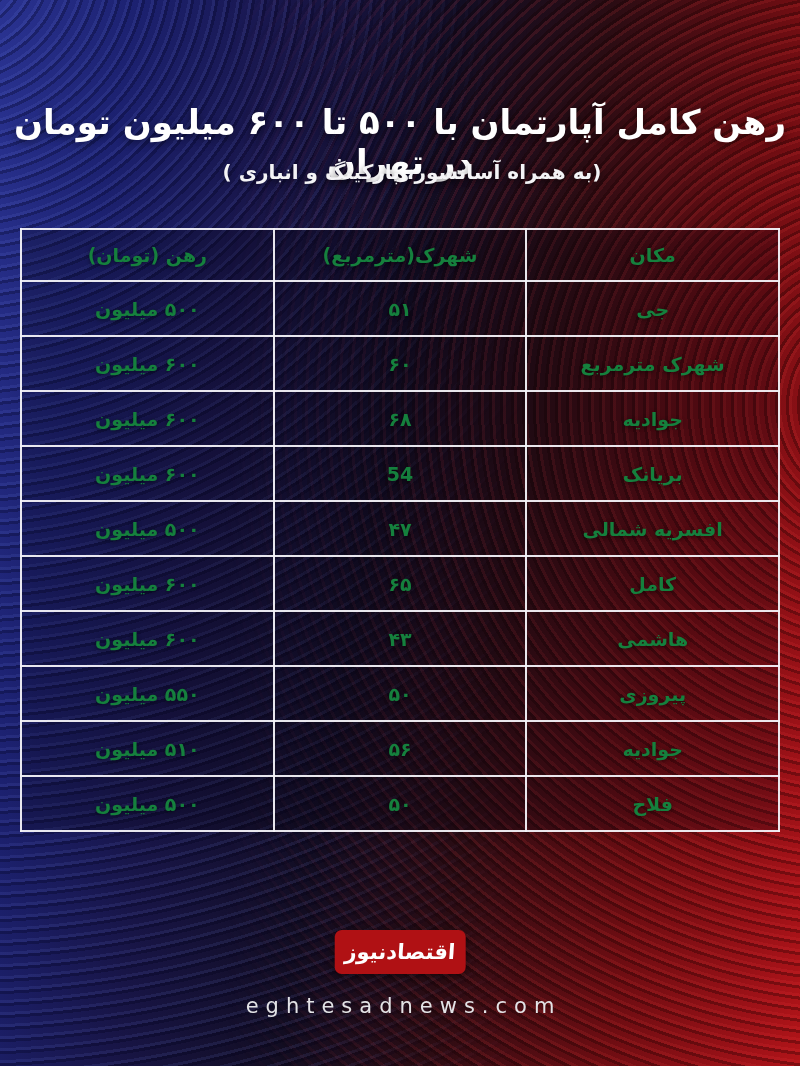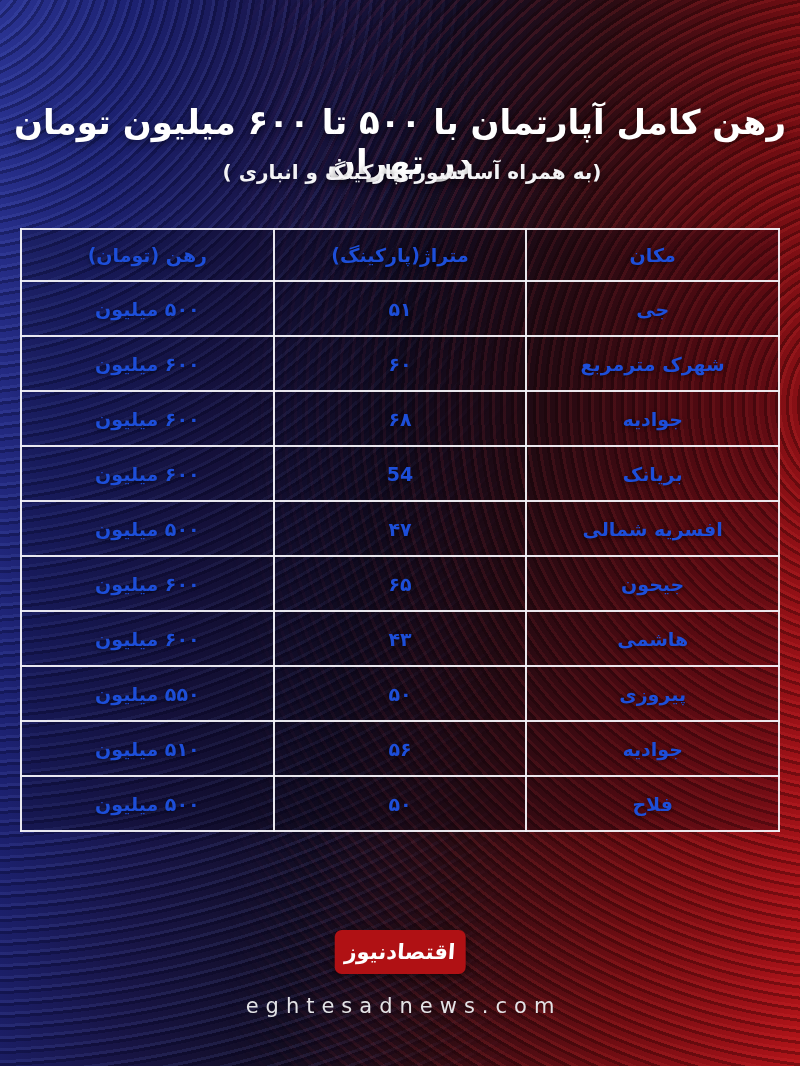--- a/index.html
+++ b/index.html
@@ -33,21 +33,21 @@
     font-size:20px;font-weight:bold;
     text-shadow:0 2px 6px rgba(0,0,0,0.5);
   }
   table.rent{
     position:absolute;top:228px;left:20px;width:760px;height:604px;
     border-collapse:collapse;direction:rtl;table-layout:fixed;
   }
   table.rent td,table.rent th{
     border:2px solid rgba(243,242,248,0.95);
     background:rgba(8,5,18,0.24);
-    color:#1d4ed8;text-align:center;vertical-align:middle;
+    color:#15803d;text-align:center;vertical-align:middle;
     font-weight:bold;padding:0;
     text-shadow:0 1px 4px rgba(0,0,0,0.55);
   }
   table.rent th{height:50px;font-size:19px;}
   table.rent td{height:53px;font-size:19px;}
   td.num{font-size:18px;margin-left:36px;}
   .logo-badge{
     position:absolute;top:930px;left:50%;transform:translateX(-50%);
     min-width:84px;height:44px;padding:0 10px;box-sizing:border-box;
     background:#b01114;border-radius:7px;
@@ -70,21 +70,21 @@
 <div class="waves waves-blue"></div>
 <div class="waves waves-red"></div>
 
 <div class="title">رهن کامل آپارتمان با ۵۰۰ تا ۶۰۰ میلیون تومان در تهران</div>
 <div class="subtitle">(به همراه آسانسور، پارکینگ و انباری )</div>
 
 <table class="rent">
   <thead>
     <tr>
       <th>مکان</th>
-      <th>متراژ(پارکینگ)</th>
+      <th>شهرک(مترمربع)</th>
       <th>رهن (تومان)</th>
     </tr>
   </thead>
   <tbody>
     <tr>
       <td>جی</td>
       <td class="num">۵۱</td>
       <td class="num">۵۰۰ میلیون</td>
     </tr>
     <tr>
@@ -101,21 +101,21 @@
       <td>بریانک</td>
       <td class="num">54</td>
       <td class="num">۶۰۰ میلیون</td>
     </tr>
     <tr>
       <td>افسریه شمالی</td>
       <td class="num">۴۷</td>
       <td class="num">۵۰۰ میلیون</td>
     </tr>
     <tr>
-      <td>جیحون</td>
+      <td>کامل</td>
       <td class="num">۶۵</td>
       <td class="num">۶۰۰ میلیون</td>
     </tr>
     <tr>
       <td>هاشمی</td>
       <td class="num">۴۳</td>
       <td class="num">۶۰۰ میلیون</td>
     </tr>
     <tr>
       <td>پیروزی</td>

